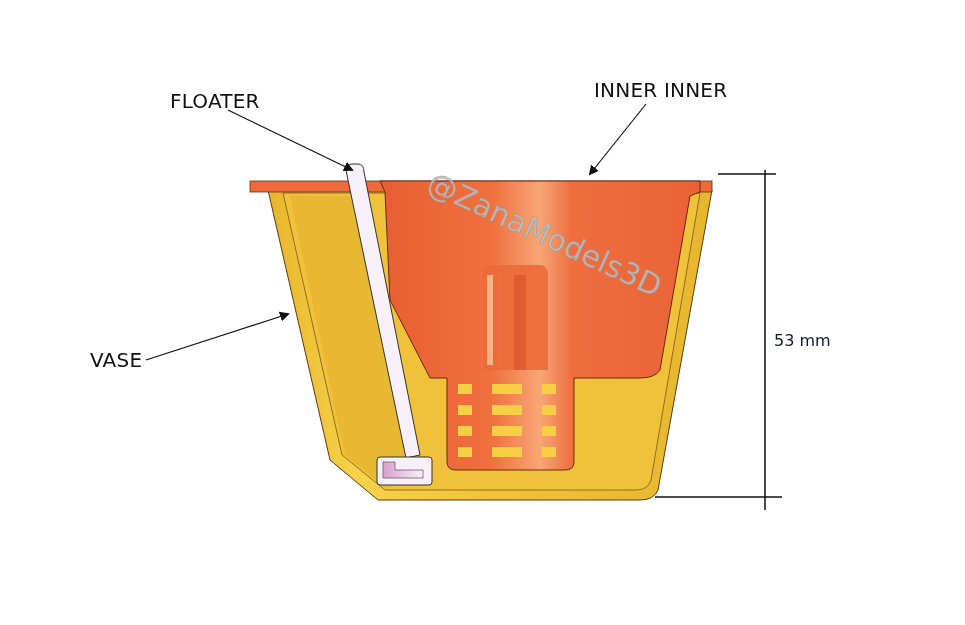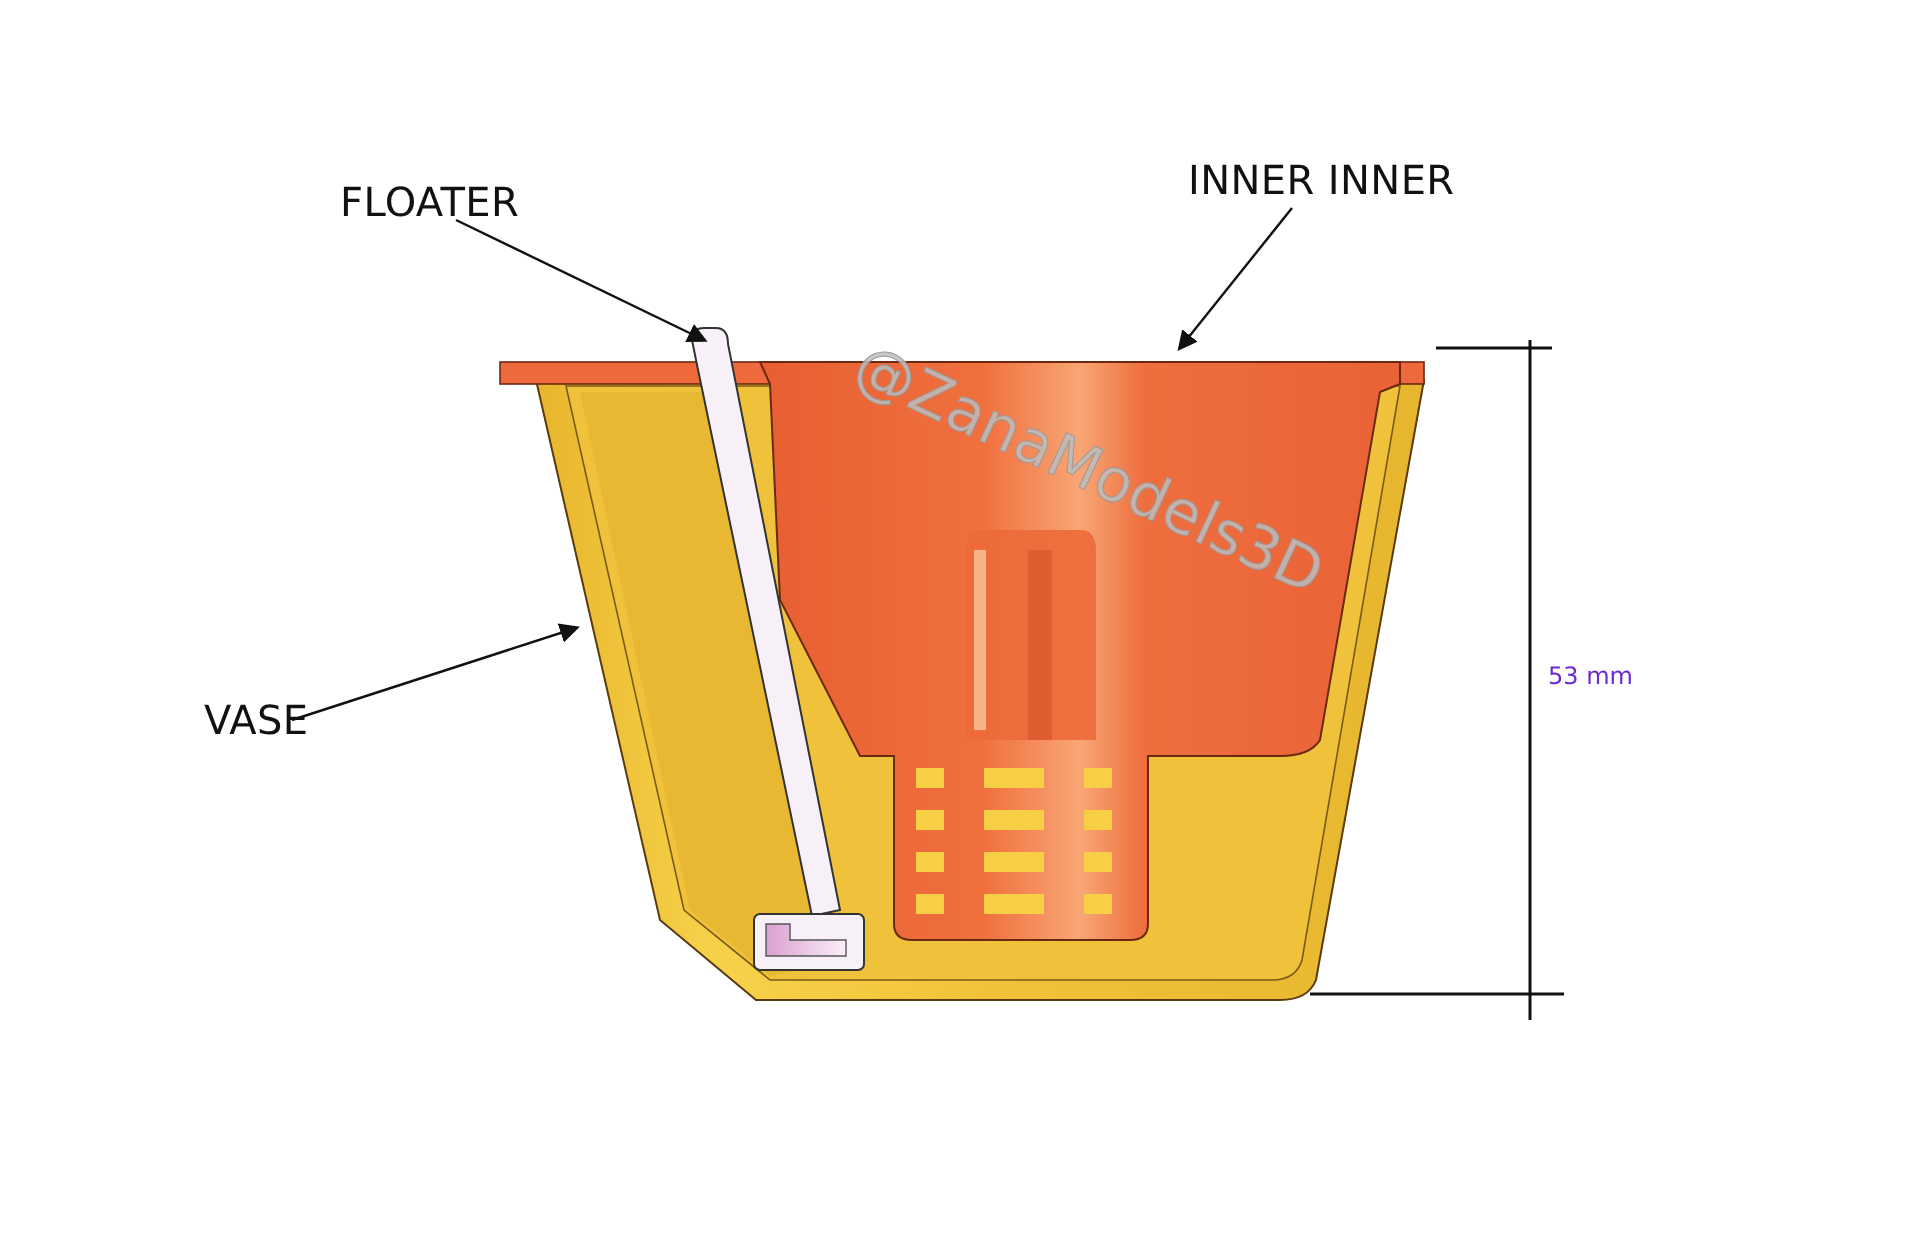--- a/index.html
+++ b/index.html
@@ -1,19 +1,19 @@
 <!DOCTYPE html>
 <html><head>
 <meta charset="utf-8">
 <style>
   html, body { margin:0; padding:0; background:#ffffff; }
   body { width:965px; height:625px; position:relative; overflow:hidden; font-family:"Liberation Sans", sans-serif; }
   svg { position:absolute; left:0; top:0; }
   .label { position:absolute; font-family:"DejaVu Sans", sans-serif; color:#111; font-size:20px; letter-spacing:0.2px; }
-  .dim-label { position:absolute; font-family:"DejaVu Sans", sans-serif; font-size:12px; color:#6d28d9; }
+  .dim-label { position:absolute; font-family:"DejaVu Sans", sans-serif; font-size:16px; color:#0f172a; }
 </style>
 </head>
 <body>
 
 <svg width="965" height="625" viewBox="0 0 965 625">
   <defs>
     <linearGradient id="yellowGrad" x1="0" y1="0" x2="1" y2="0">
       <stop offset="0" stop-color="#E8B52C"></stop>
       <stop offset="0.2" stop-color="#F6D24A"></stop>
       <stop offset="0.5" stop-color="#F2C33A"></stop>
@@ -82,14 +82,14 @@
 
   <g>
     <line x1="718" y1="174" x2="776" y2="174" stroke="#111" stroke-width="1.5"></line>
     <line x1="655" y1="497" x2="782" y2="497" stroke="#111" stroke-width="1.5"></line>
     <line x1="765" y1="170" x2="765" y2="510" stroke="#111" stroke-width="1.5"></line>
   </g>
 </svg>
 
 <div class="label" style="left:134px; top:89px;margin-left:36px;">FLOATER</div>
 <div class="label" style="left:594px; top:78px;">INNER INNER</div>
-<div class="label" style="left:102px; top:348px;">VASE</div>
+<div class="label" style="left:90px; top:348px;">VASE</div>
 <div class="dim-label" style="left:774px; top:331px;">53 mm</div>
 
 </body></html>

